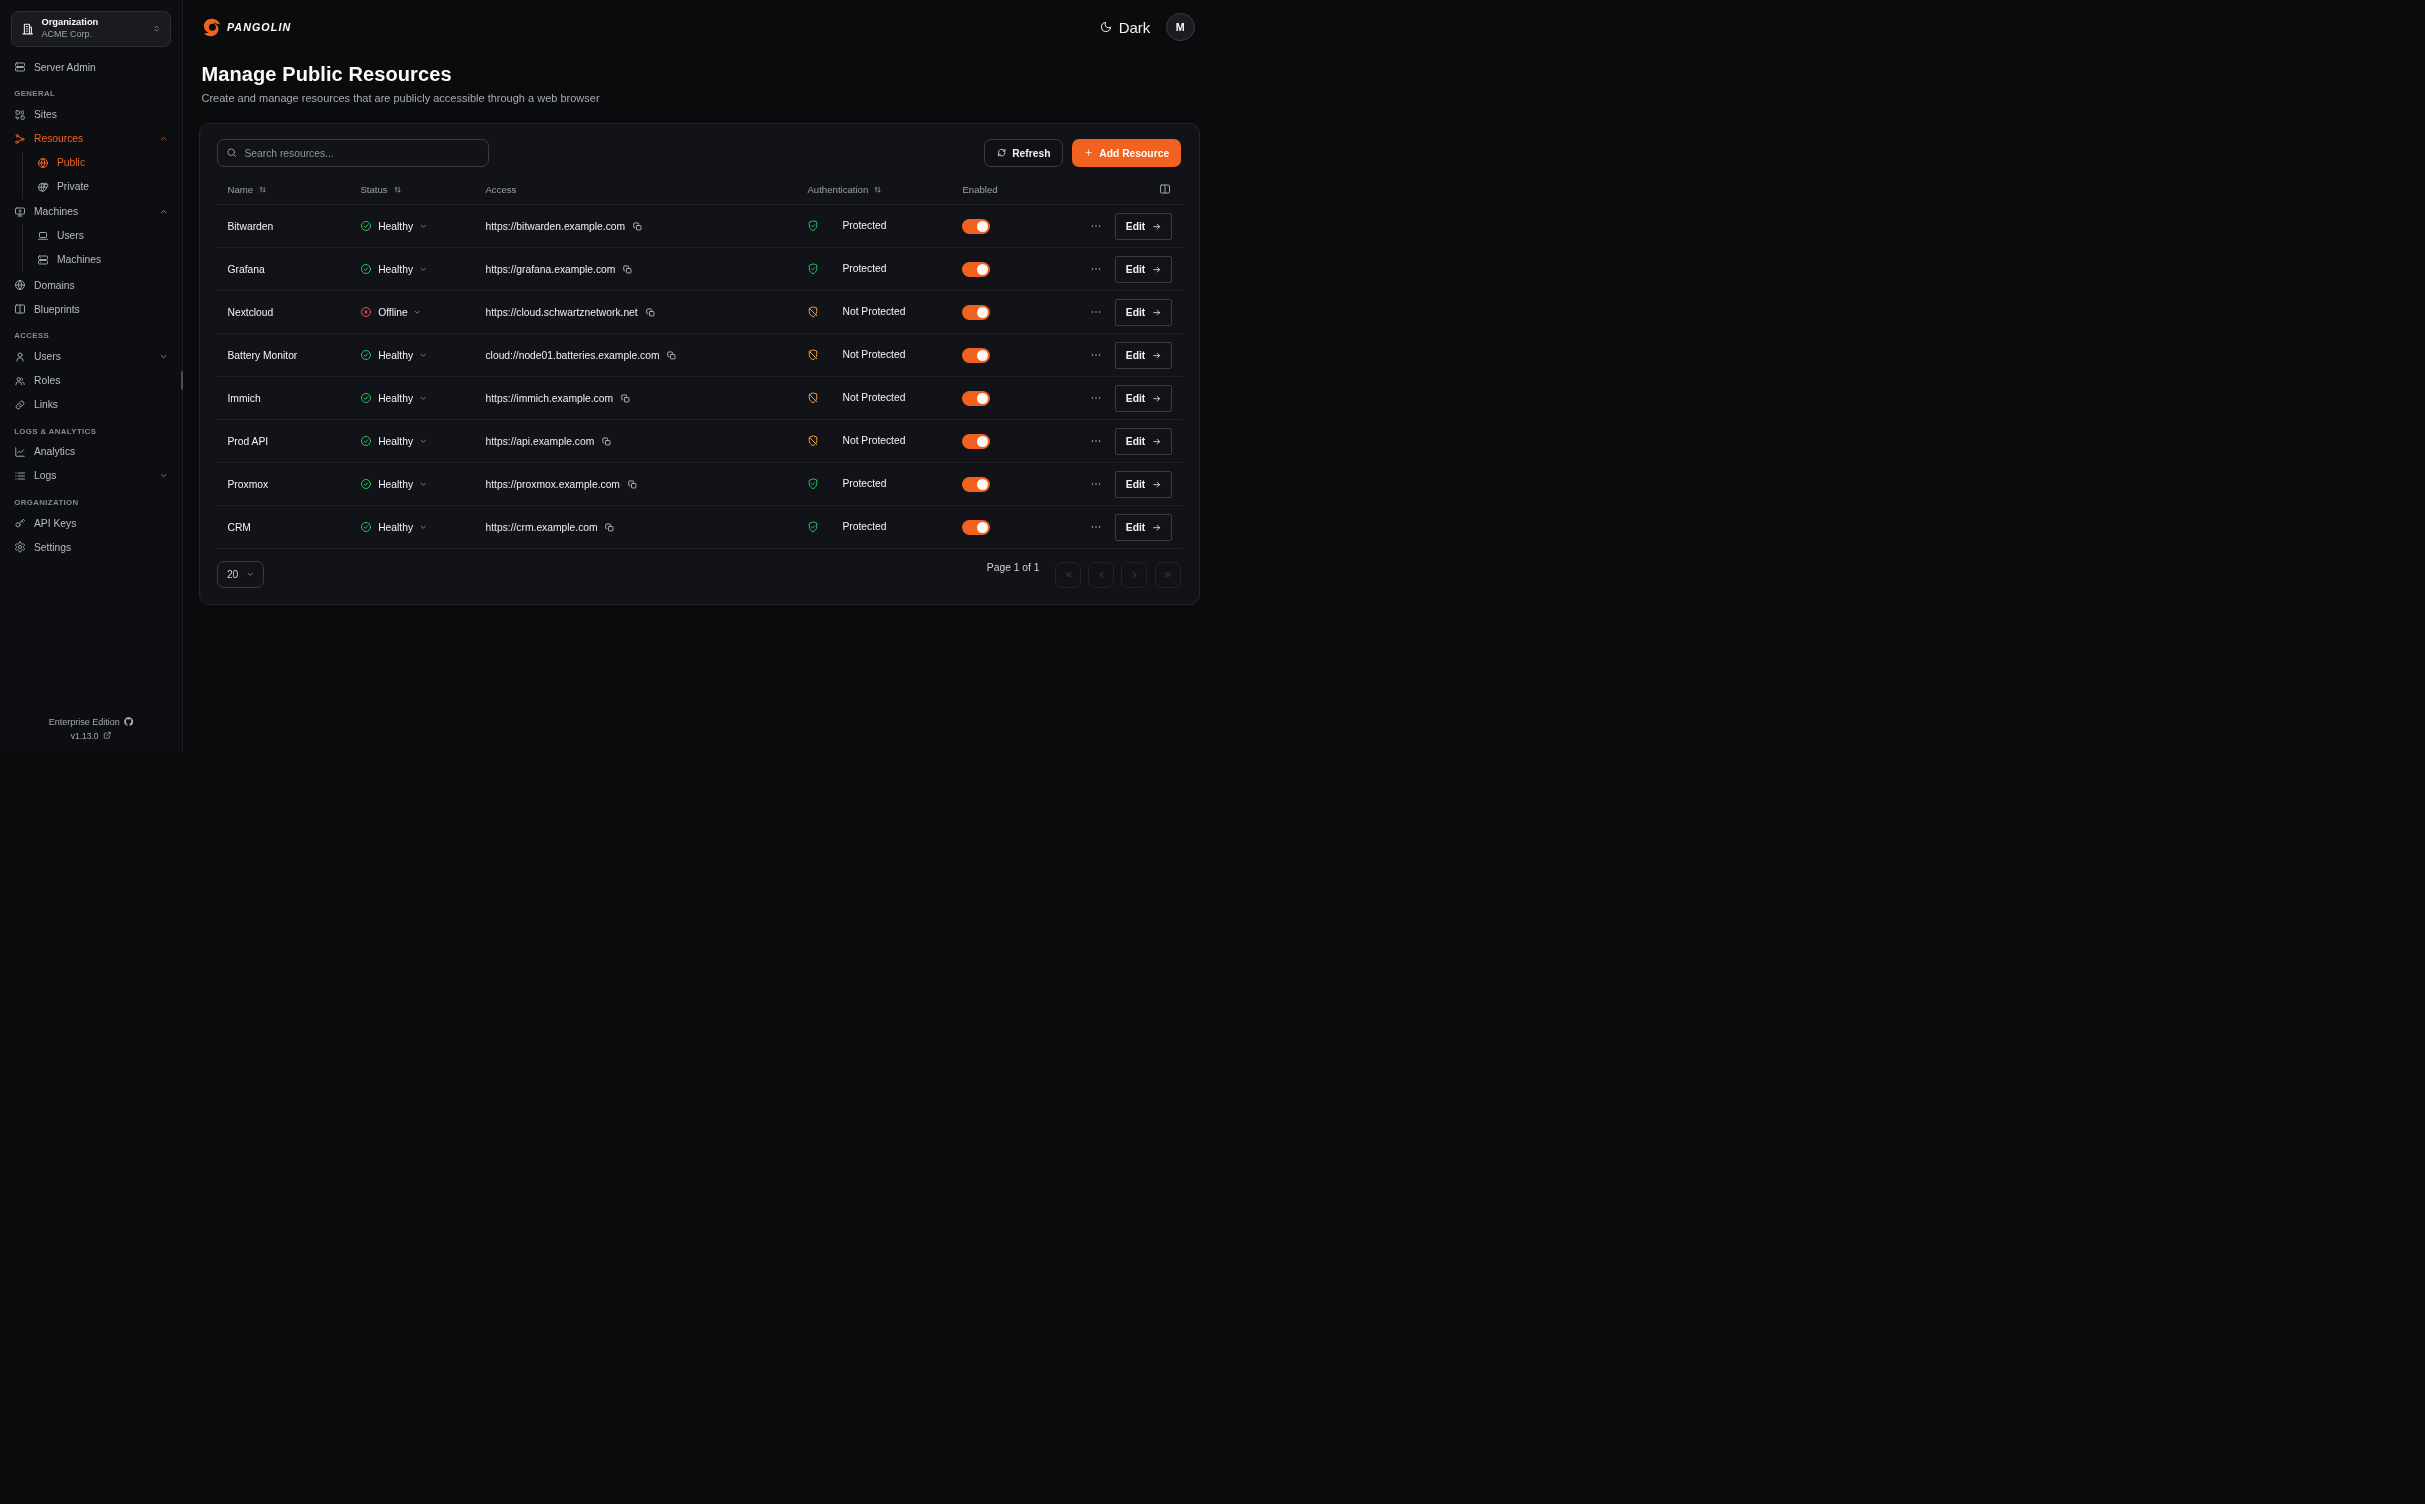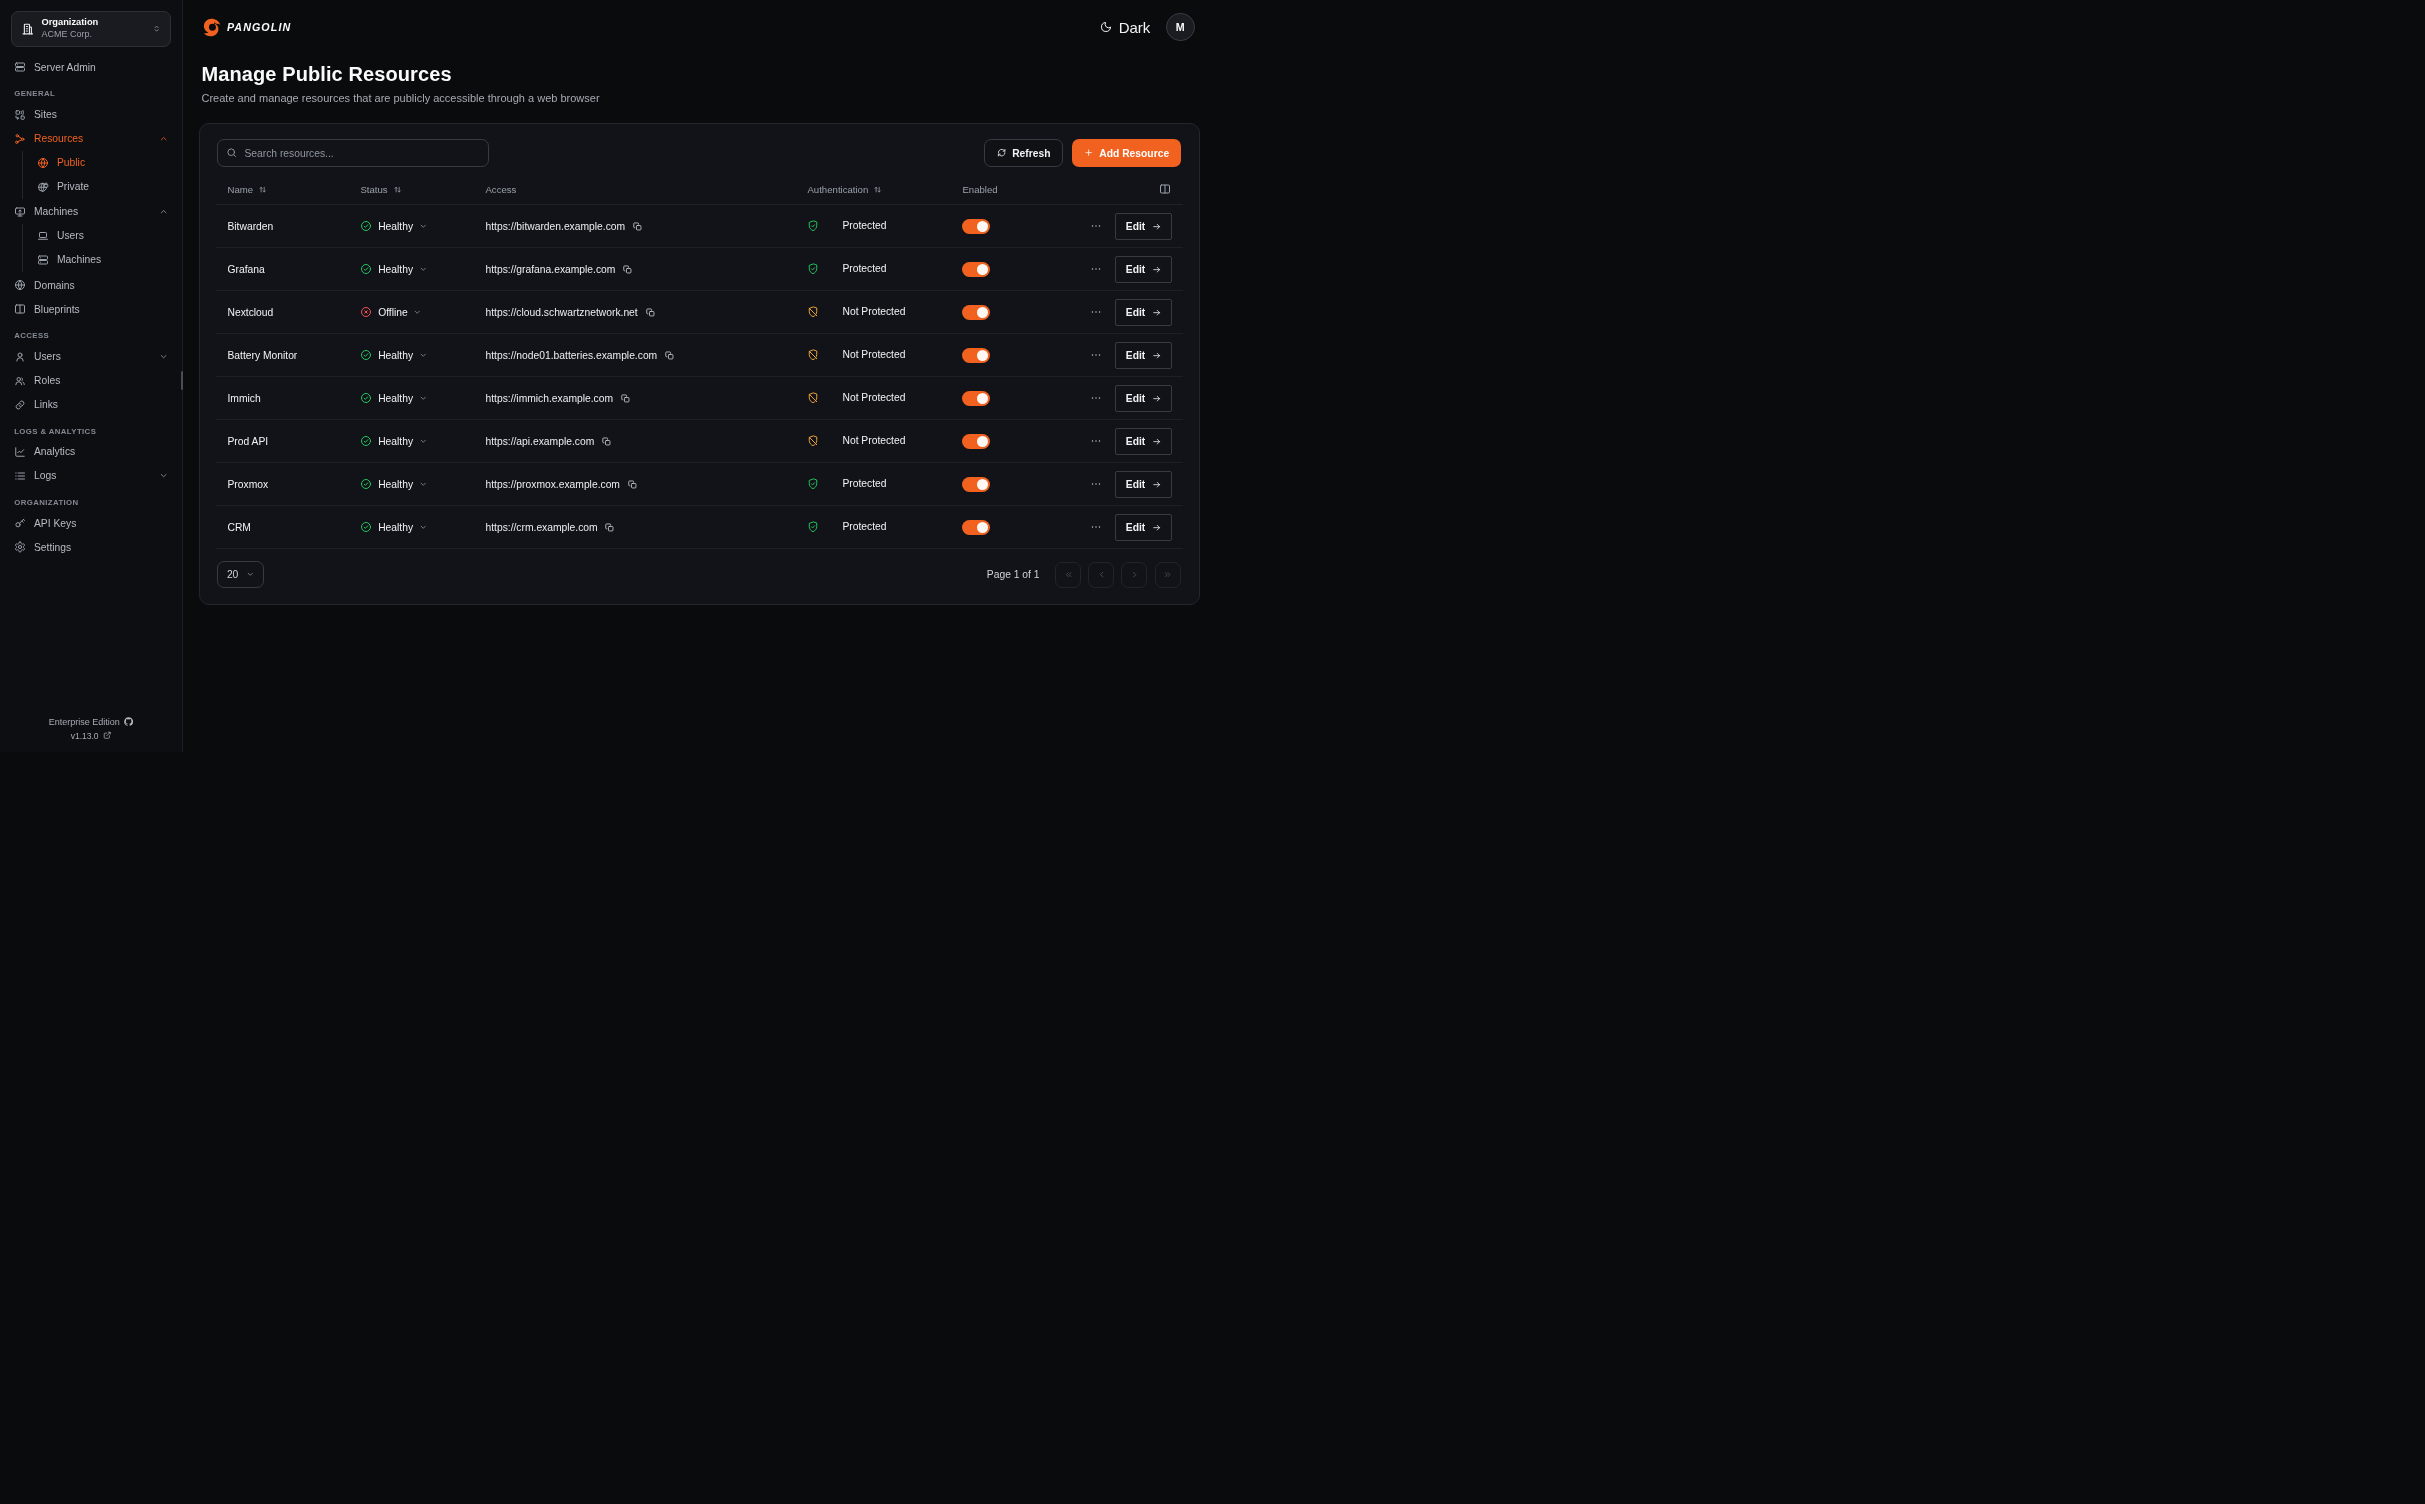--- a/index.html
+++ b/index.html
@@ -137,21 +137,21 @@
   .btn-more { background:none; border:none; color:#c7cad0; cursor:pointer; display:flex; padding:1.4px; }
   .btn-edit { height:27px; display:flex; align-items:center; gap:6.4px; padding:0 10px;
               background:transparent; border:0.7px solid #3a3b42; border-radius:2px;
               color:#f2f3f5; font-size:10.3px; font-weight:600; cursor:pointer; font-family:inherit; }
 
   .tfoot { flex:1; display:flex; align-items:center; padding:0 18.5px 4.3px 17px; }
   .pagesize { height:27px; min-width:47px; display:flex; align-items:center; justify-content:space-between;
               gap:7.1px; padding:0 8.5px; background:transparent; border:0.7px solid #3a3b42;
               border-radius:7.1px; color:#cfd2d7; font-size:10.3px; cursor:pointer; font-family:inherit; }
   .pagesize .chev { color:#9aa1ab; }
-  .tfoot-right { margin-left:auto; display:flex; align-items:center; gap:15.7px; }
+  .tfoot-right { margin-left:auto; display:flex; gap:15.7px; }
   .page-info { color:#d0d3d8; font-size:10.3px; }
   .pager { display:flex; gap:7.1px; }
   .pg-btn { width:26px; height:26px; border-radius:7.1px; border:0.7px solid #232429; background:transparent;
             color:#585c63; display:flex; align-items:center; justify-content:center; cursor:pointer; }
 </style>
 </head>
 <body>
 
 <svg width="0" height="0" style="position:absolute">
   <defs>
@@ -740,21 +740,21 @@
             <svg class="ic st-ic healthy" viewBox="0 0 17 17" width="12" height="12">
                   <use href="#i-check-circle"></use>
                 </svg>
             <span>Healthy</span>
             <svg class="ic ic-xs chev" viewBox="0 0 12 12" width="8.5" height="8.5">
                   <use href="#i-chev-down"></use>
                 </svg>
           </button>
             </div>
           <div class="cell-access">
-              <span>https://node01.batteries.example.com</span>
+              <span>cloud://node01.batteries.example.com</span>
             <button class="btn-copy">
                 <svg class="ic ic-sm" viewBox="0 0 13 13" width="9.3" height="9.3">
                   <use href="#i-copy"></use>
                 </svg>
               </button>
             </div>
           <div>
               <span class="auth">
                 <svg class="ic noprot" viewBox="0 0 17 17" width="12" height="12">
                   <use href="#i-shield-off"></use>

